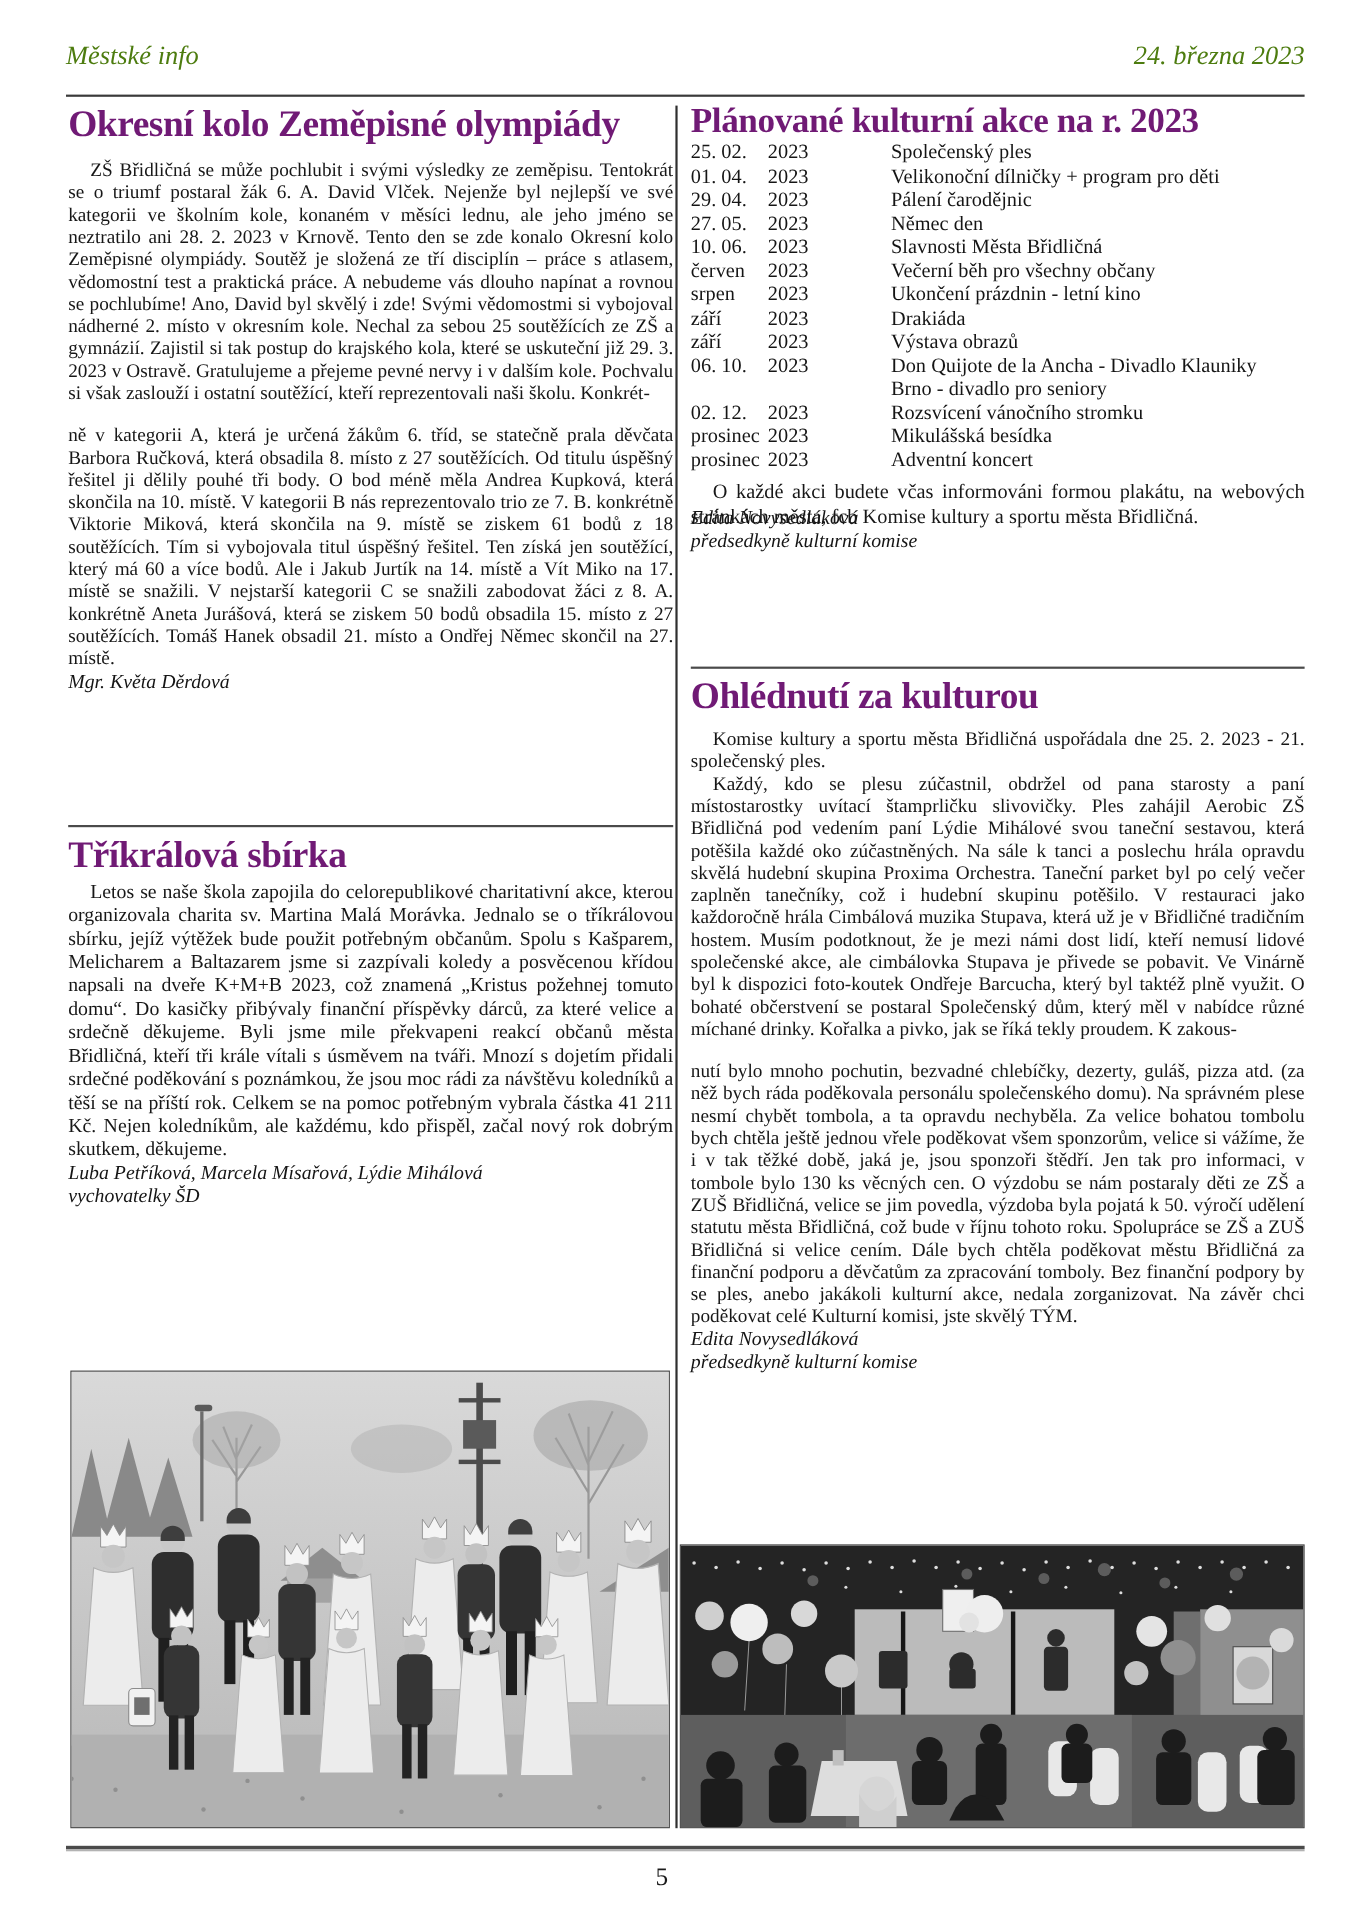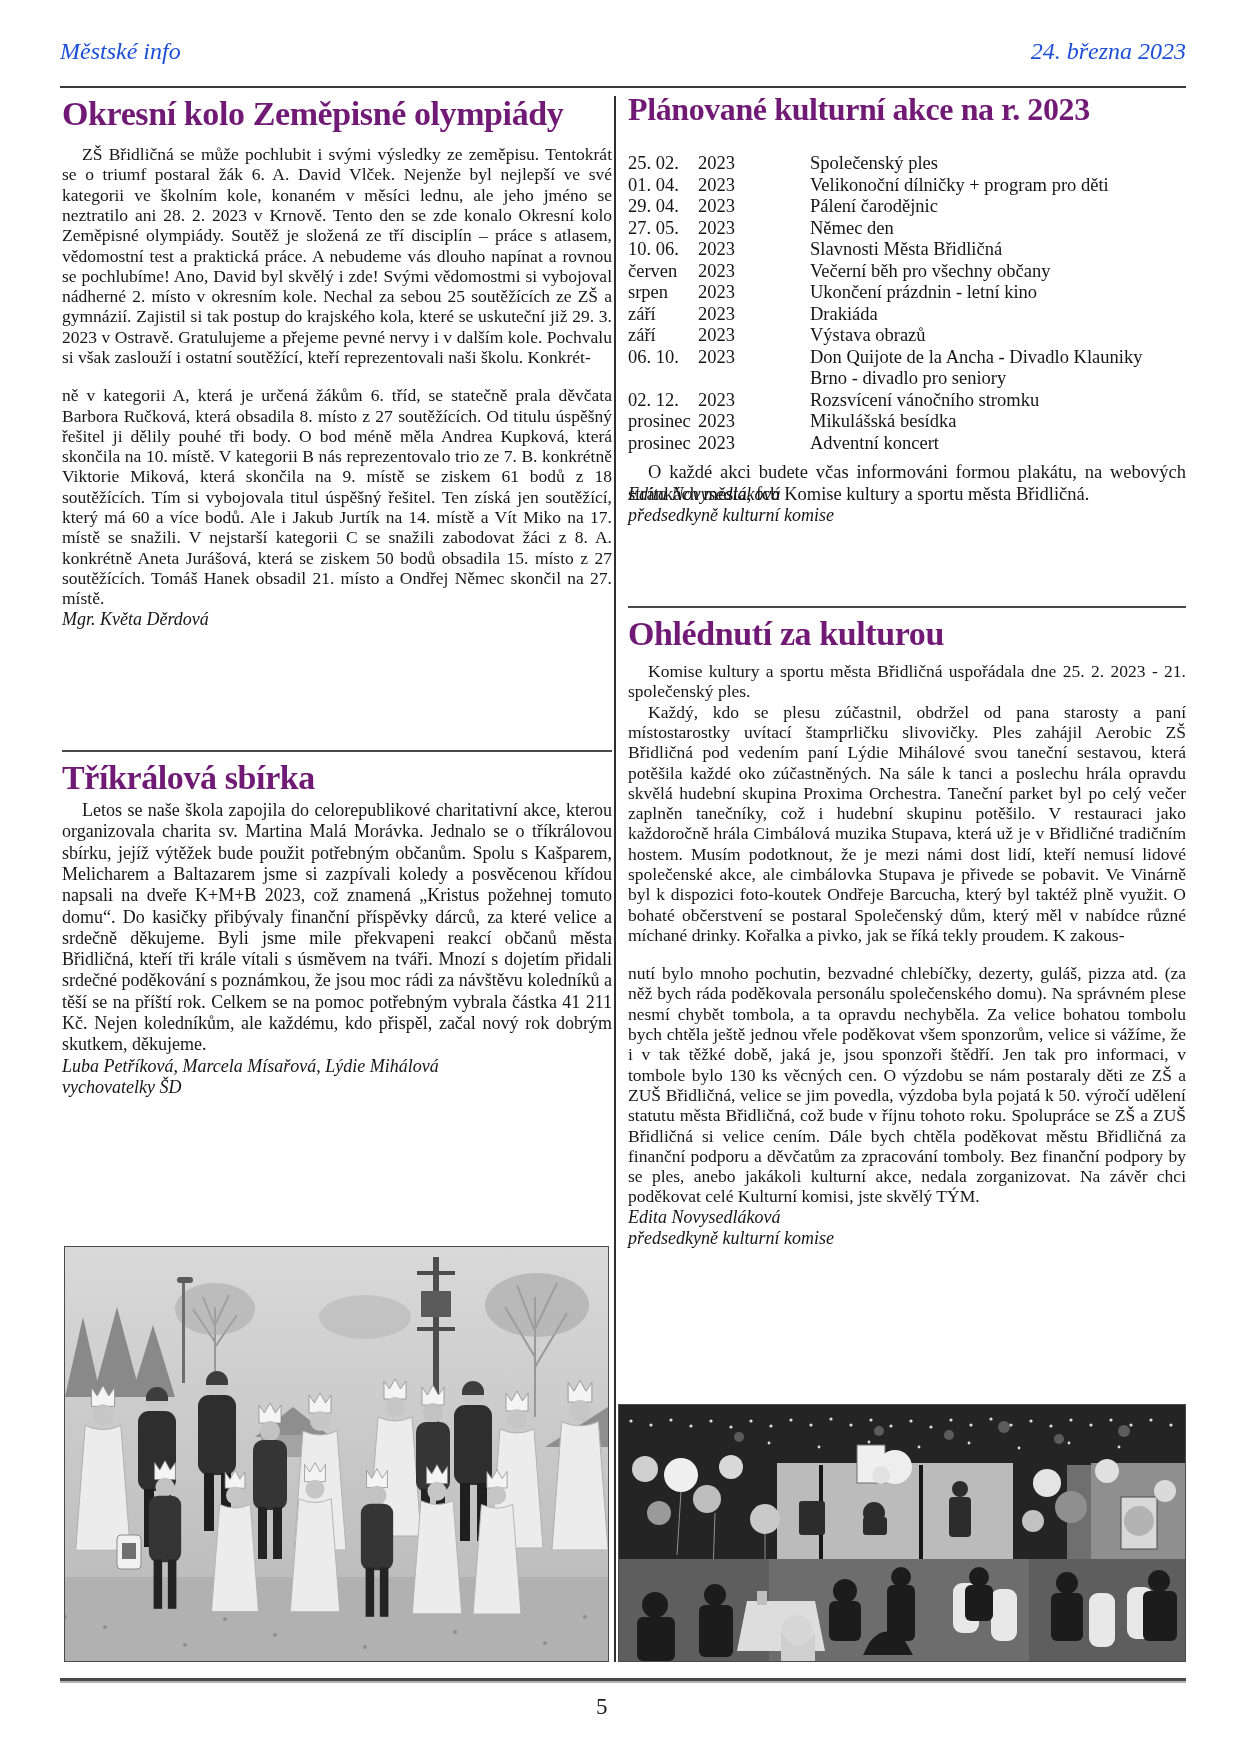--- a/index.html
+++ b/index.html
@@ -5,21 +5,21 @@
   html,body{margin:0;padding:0;background:#e9e9e9;}
   .page{
     position:relative; width:1240px; height:1754px; margin:0 auto;
     background:#ffffff; color:#151515;
     font-family:"Liberation Serif","DejaVu Serif",serif;
     overflow:hidden;
   }
   
   .masthead-row{position:absolute; left:60px; right:54px; top:38px;
     display:flex; justify-content:space-between; align-items:baseline;
-    font-style:italic; font-size:24px; color:#1d4ed8;}
+    font-style:italic; font-size:24px; color:#4d7c0f;}
   .header-rule{position:absolute; left:60px; right:54px; top:86px; height:2px; background:#3a3a3a;}
   .vdivider{position:absolute; left:614px; top:96px; width:2px; height:1566px; background:#2f2f2f;}
   .footer-rule{position:absolute; left:60px; right:54px; top:1678px; height:5px;
     background:linear-gradient(#4a4a4a 0 55%, #b3b3b3 55% 100%);}
   .pagenum{position:absolute; left:596px; top:1694px; font-size:23px; color:#1b1b1b;}
 
   
   h1{font-weight:bold; margin:0; letter-spacing:-0.4px; color:#701a75;}
   .t-big{font-size:34px; line-height:1.06;}
   .jp{font-size:17.5px; line-height:20.3px; text-align:justify; margin:0; color:#171717;}
@@ -31,21 +31,21 @@
   .sep{height:2px; background:#4a4a4a; margin:0 0 8px 0;}
 
   
   .art-olympiada{position:absolute; left:62px; top:96px; width:550px;}
   .art-olympiada h1{margin-bottom:12px;}
   .art-trikralova{position:absolute; left:62px; top:750px; width:550px;}
   .art-trikralova h1{margin:8px 0 4px 0;}
   .art-trikralova .jp{font-size:18px; line-height:21.3px;}
   .art-plan{position:absolute; left:628px; top:92px; width:558px;}
   .art-plan h1{white-space:nowrap; font-size:32px; line-height:1.1;}
-  .events{margin-top:26px; font-size:18.5px; line-height:21.5px;}
+  .events{margin-top:2px; font-size:18.5px; line-height:21.5px;}
   .ev{display:grid; grid-template-columns:70px 112px 348px;}
   .ev-l{text-align:left;}
   .plan-outro{margin-top:8px; font-size:18.5px; line-height:21.5px;}
   .art-ohlednuti{position:absolute; left:628px; top:606px; width:558px;}
   .art-ohlednuti h1{margin:6px 0 9px 0;}
 
   
   .photo{position:absolute; border:1px solid #4a4a4a; background:#cfcfcf; margin:0; padding:0;}
   .photo svg{display:block;}
   .photo-trikralova{left:64px; top:1246px; width:543px; height:414px;}

